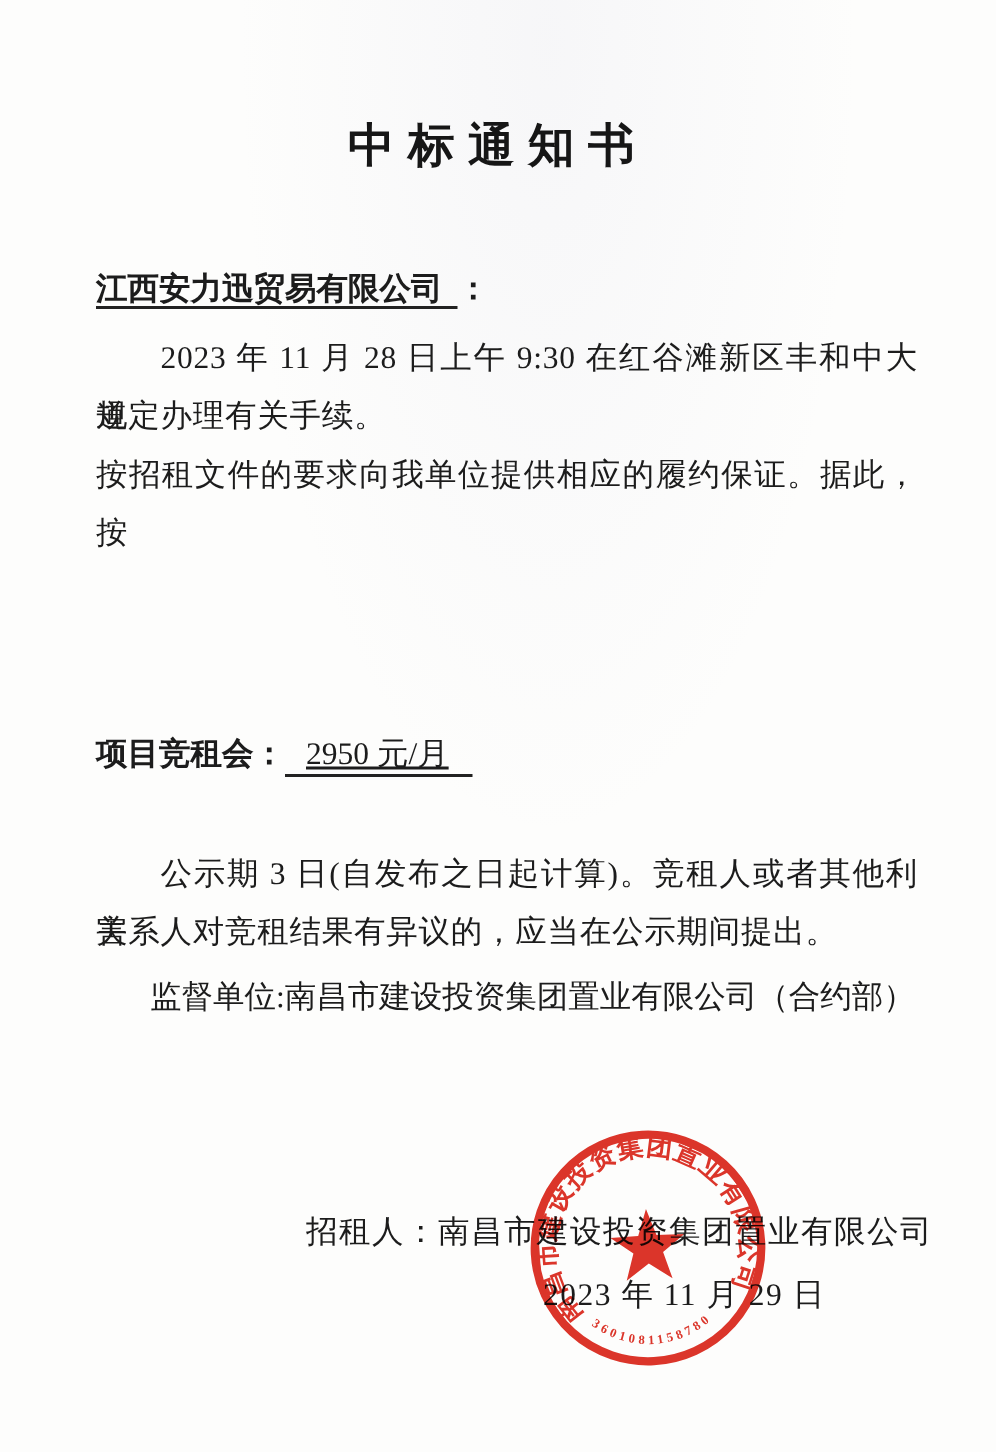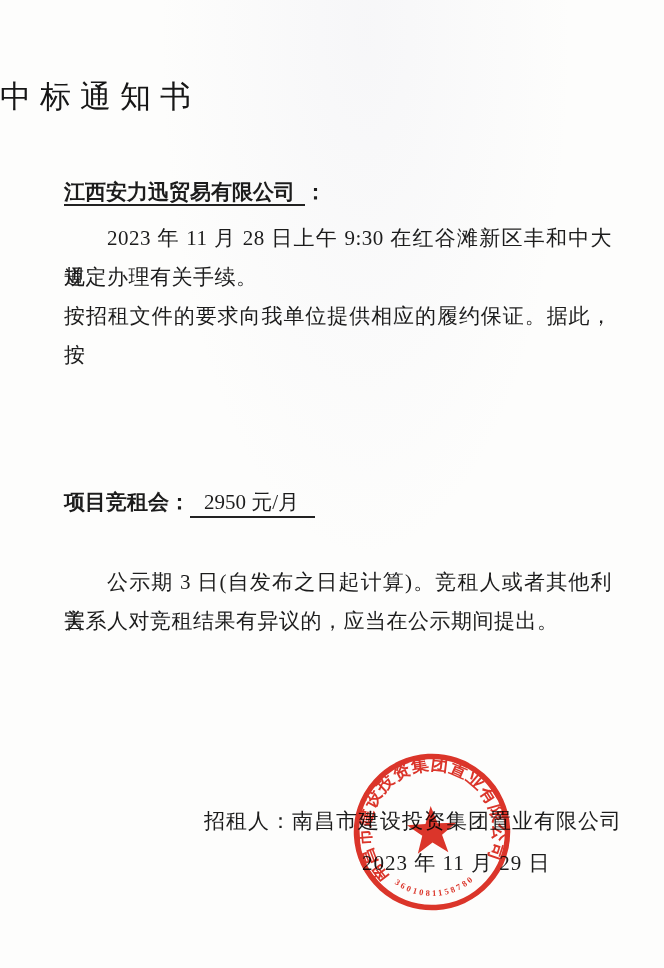--- a/index.html
+++ b/index.html
@@ -12,22 +12,22 @@
     overflow: hidden;
   }
   .page {
     position: absolute; inset: 0;
     background:
       radial-gradient(ellipse at 55% 3%, rgba(190,190,215,0.10), rgba(0,0,0,0) 40%),
       #fdfdfc;
   }
   .title {
     position: absolute; top: 76px; left: 0; right: 0;
-    text-align: left;
-    font-size: 31px; font-weight: 400;
+    text-align: center;
+    font-size: 31px; font-weight: 700;
     letter-spacing: 9px;
     color: #161616;
   }
   .recipient-line {
     position: absolute; top: 178px; left: 64px;
     font-size: 21px; font-weight: 700;
   }
   .recipient-line .uline {
     border-bottom: 2px solid #222;
     padding-right: 10px;
@@ -53,20 +53,21 @@
     border-bottom: 2px solid #222;
   }
   .result-line {
     position: absolute; top: 487px; left: 64px;
     font-size: 21px; line-height: 30px;
   }
   .result-label { font-weight: 700; }
   .result-value {
     border-bottom: 2px solid #222;
     padding: 0 16px 2px 14px;
+    text-decoration: underline;
   }
   .notice-block {
     position: absolute; top: 563px; left: 64px; width: 548px;
     font-size: 21px; letter-spacing: 0.5px;
   }
   .contact-block {
     position: absolute; top: 645px; left: 100px; width: 520px;
     font-size: 21px;
   }
   .contact-block .line { height: 38px; line-height: 38px; }
@@ -107,20 +108,21 @@
   </div>
 
   <div class="result-line"><span class="result-label">项目竞租会：</span><span class="result-value">2950 元/月</span></div>
 
   <div class="notice-block">
     <div class="line fill indent"><span>公示期 3 日(自发布之日起计算)。竞租人或者其他利害</span></div>
     <div class="line"><span>关系人对竞租结果有异议的，应当在公示期间提出。</span></div>
   </div>
 
   <div class="contact-block">
+    <div class="line">监督单位:南昌市建设投资集团置业有限公司（合约部）</div>
   </div>
 
   <div class="signer-line"><span>招租人：</span><span>南昌市建设投资集团置业有限公司</span></div>
 
   <div class="date-line">2023 年 11 月 29 日</div>
 
   <svg class="seal" viewBox="0 0 166 166" xmlns="http://www.w3.org/2000/svg" aria-hidden="true">
     <defs>
       <path id="sealTopArc" d="M 83,145 A 62,62 0 1 1 83,21 A 62,62 0 1 1 83,145" fill="none"></path>
       <path id="sealBottomArc" d="M 33.5,123 A 63,63 0 0 0 132.5,123" fill="none"></path>

